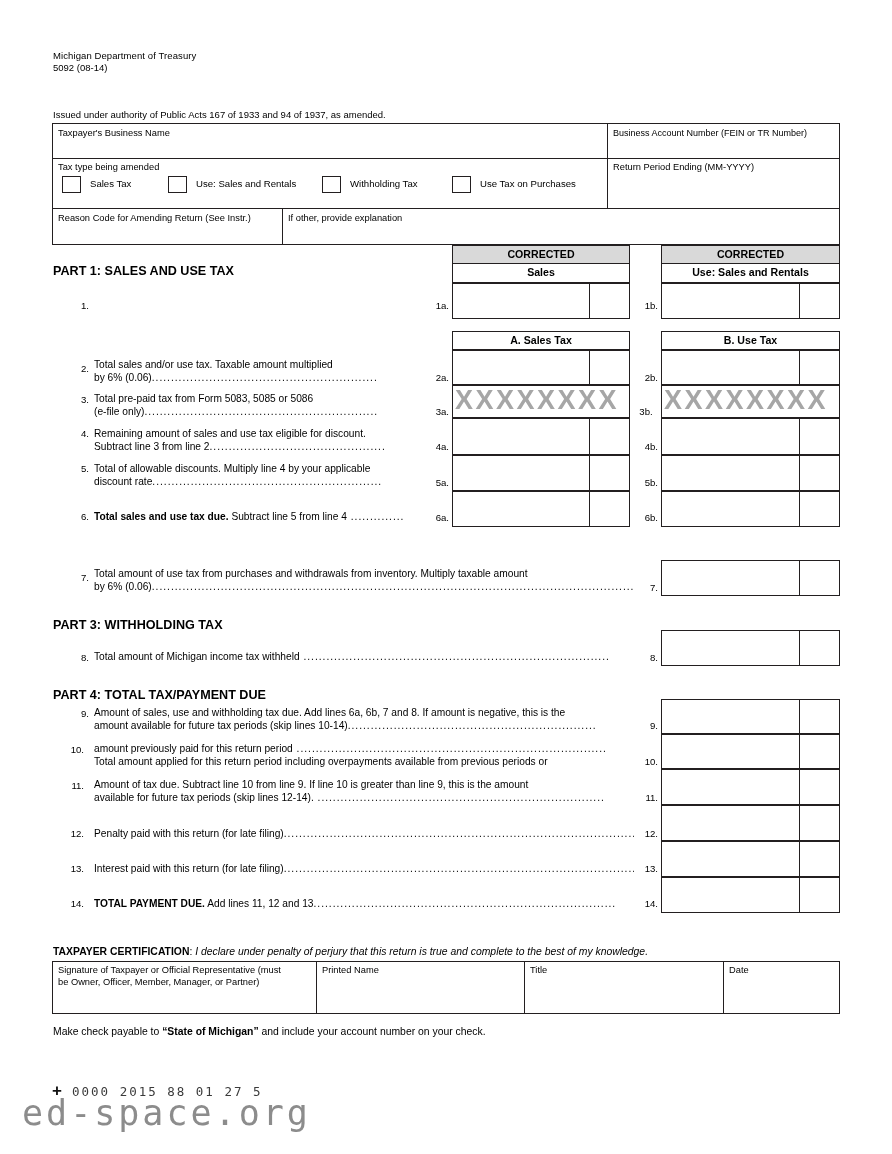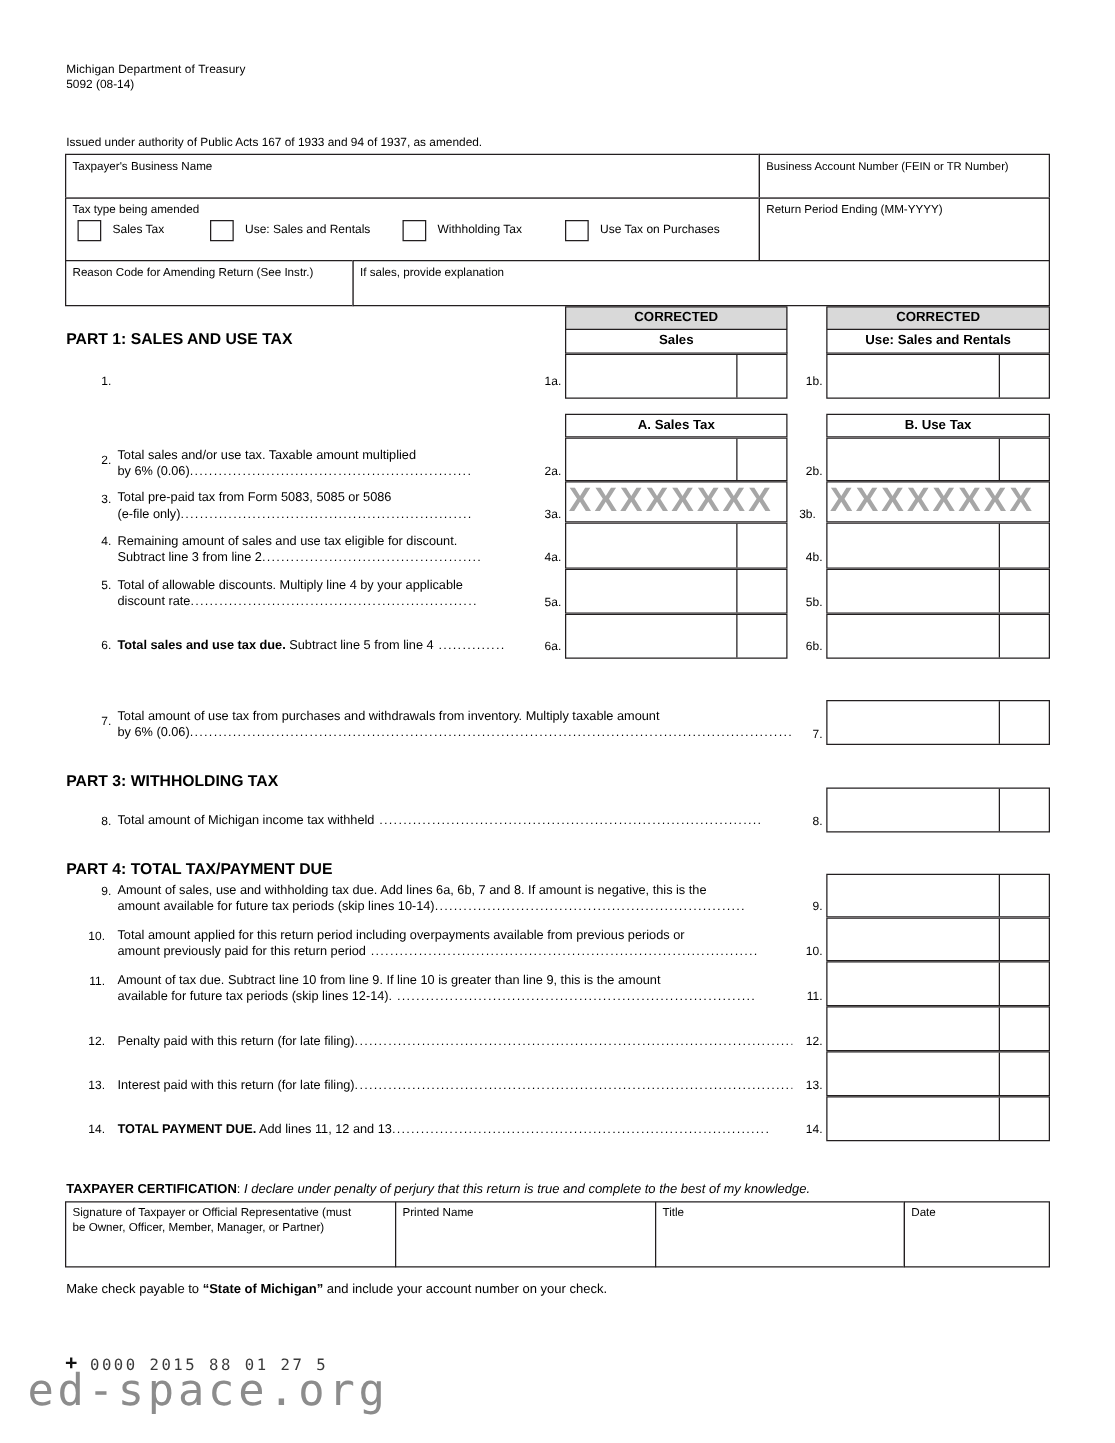--- a/index.html
+++ b/index.html
@@ -242,21 +242,21 @@
 
   <div class="bx" style="left:607px; top:158px; width:233px; height:51px;"></div>
   <div class="lbl" style="left:613px; top:161px;">Return Period Ending (MM-YYYY)</div>
   <div class="lbl" style="left:613px; top:180px; font-size:10px;"></div>
 
   <div class="bx" style="left:52px; top:208px; width:231px; height:37px;"></div>
   <div class="lbl" style="left:58px; top:212px;">Reason Code for Amending Return (See Instr.)</div>
   <div class="lbl" style="left:58px; top:228px; font-size:10px;"></div>
 
   <div class="bx" style="left:282px; top:208px; width:558px; height:37px;"></div>
-  <div class="lbl" style="left:288px; top:212px;">If sales, provide explanation</div>
+  <div class="lbl" style="left:288px; top:212px;">If other, provide explanation</div>
   <div class="lbl" style="left:288px; top:228px; font-size:10px;"></div>
 
   <div class="part-head" style="left:53px; top:264px;">PART 1: SALES AND USE TAX</div>
 
   <div class="banner" style="left:452px; top:245px; width:178px; height:19px;">CORRECTED</div>
   <div class="subbanner" style="left:452px; top:264px; width:178px; height:19px;">Sales</div>
 
   <div class="banner" style="left:661px; top:245px; width:179px; height:19px;">CORRECTED</div>
   <div class="subbanner" style="left:661px; top:264px; width:179px; height:19px;">Use: Sales and Rentals</div>
 
@@ -369,22 +369,22 @@
     <div>Amount of sales, use and withholding tax due. Add lines 6a, 6b, 7 and 8. If amount is negative, this is the</div>
     <div style="overflow:hidden; white-space:nowrap;"><span>amount available for future tax periods (skip lines 10-14)</span><span class="dots">.................................................................</span></div>
   </div>
   <div class="refno" style="left:634px; top:720px;">9.</div>
   <div class="money" style="left:661px; top:699px; width:179px; height:35px;">
     <div class="split" style="left:137px;"></div>
   </div>
 
   <div class="lineno" style="left:62px; top:744px;">10.</div>
   <div class="linetxt" style="left:94px; top:742px; width:540px;">
+    <div style="overflow:hidden; white-space:nowrap;"><span>amount previously paid for this return period</span><span class="dots"> .................................................................................</span></div>
     <div>Total amount applied for this return period including overpayments available from previous periods or</div>
-    <div style="overflow:hidden; white-space:nowrap;"><span>amount previously paid for this return period</span><span class="dots"> .................................................................................</span></div>
   </div>
   <div class="refno" style="left:634px; top:756px;">10.</div>
   <div class="money" style="left:661px; top:734px; width:179px; height:35px;">
     <div class="split" style="left:137px;"></div>
   </div>
 
   <div class="lineno" style="left:62px; top:780px;">11.</div>
   <div class="linetxt" style="left:94px; top:778px; width:540px;">
     <div>Amount of tax due. Subtract line 10 from line 9. If line 10 is greater than line 9, this is the amount</div>
     <div style="overflow:hidden; white-space:nowrap;"><span>available for future tax periods (skip lines 12-14).</span><span class="dots"> ...........................................................................</span></div>

